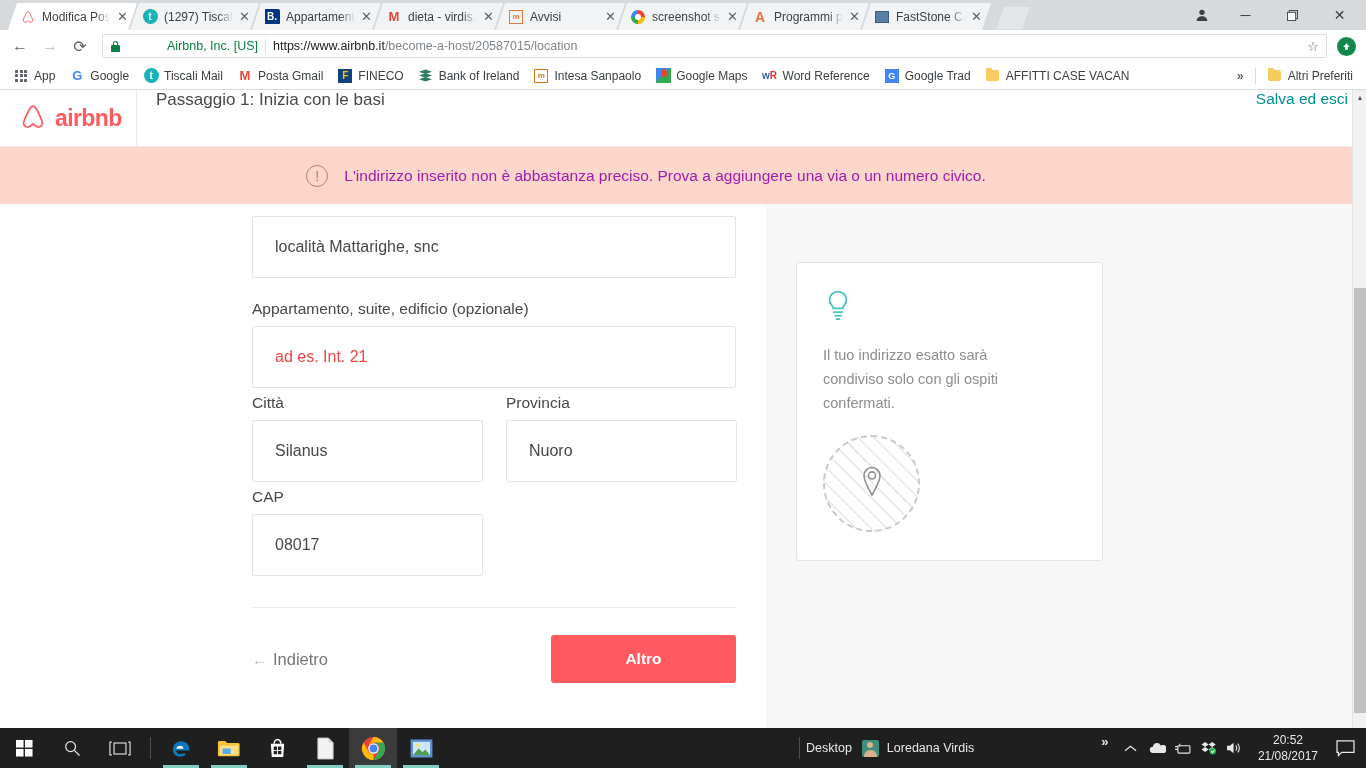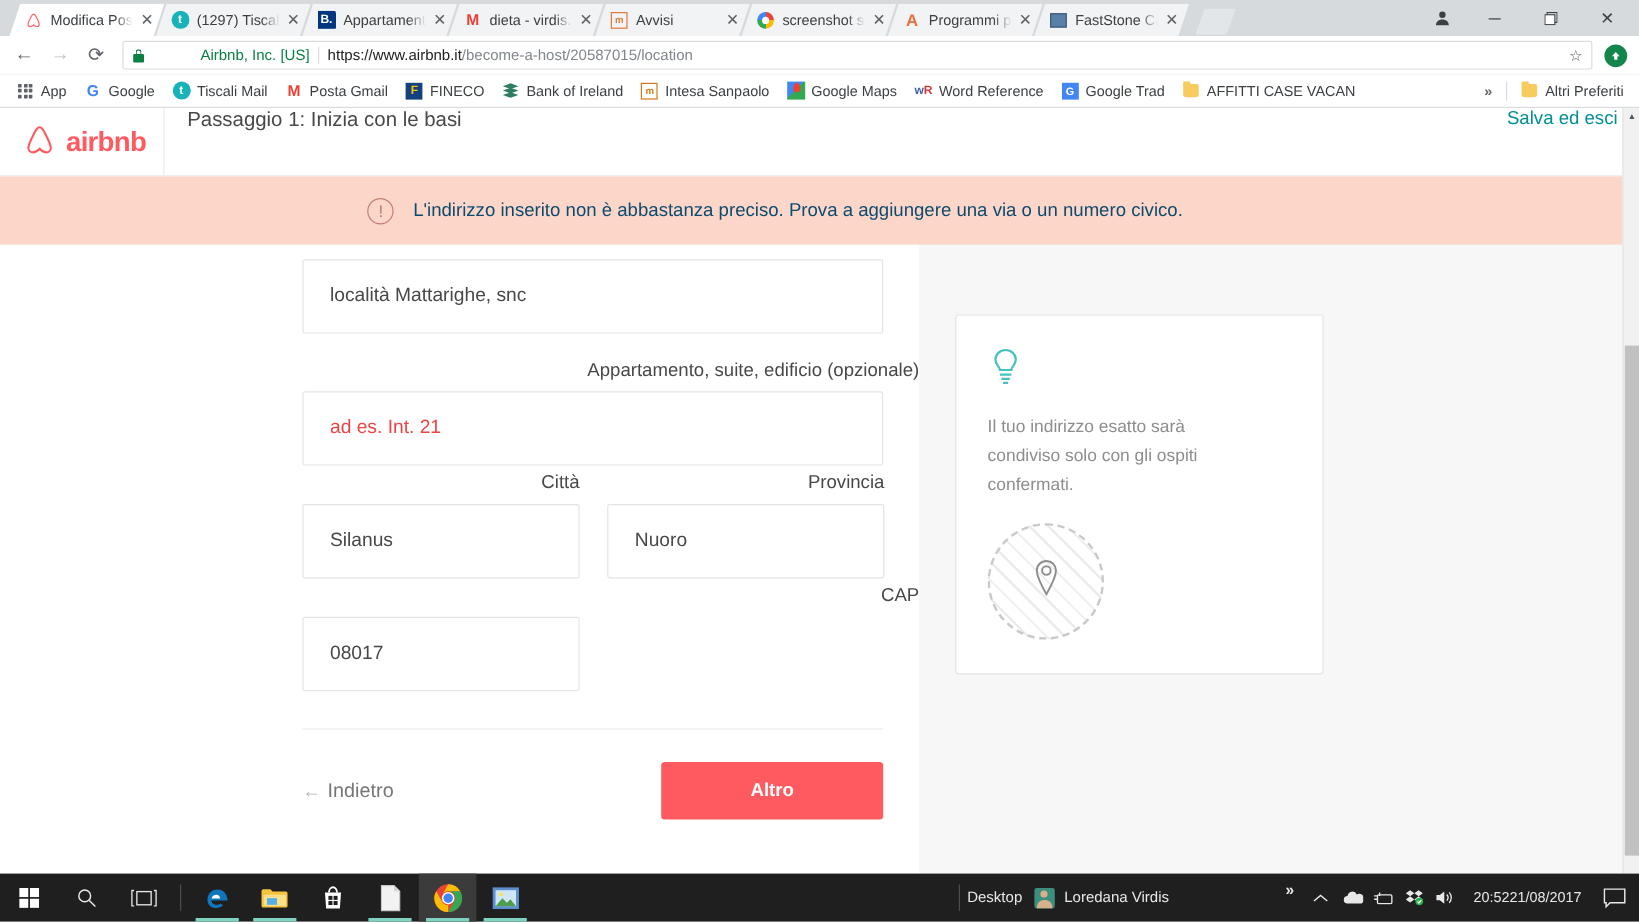--- a/index.html
+++ b/index.html
@@ -96,24 +96,24 @@
   .ab-save { margin-left: auto; padding-right: 4px; font-size: 15.5px; color: #008f95; }
 
   .alert {
     height: 57px; background: #fcd6c9; display: flex; align-items: center;
     justify-content: center; gap: 16px; padding-right: 60px;
   }
   .alert-ico {
     width: 22px; height: 22px; border-radius: 50%; border: 1.5px solid #c08273;
     color: #b97a6a; font-size: 14px; display: flex; align-items: center; justify-content: center; line-height: 1;
   }
-  .alert-text { font-size: 15.5px; color: #0c4a6e; }
+  .alert-text { font-size: 15.5px; color: #a21caf; }
 
   .body-cols { display: flex; height: 524px; }
-  .col-main { width: 766px; background: #fff; position: relative; padding-left: 252px; text-align: right; }
+  .col-main { width: 766px; background: #fff; position: relative; padding-left: 252px; }
   .col-side { flex: 1 1 auto; background: #f7f7f7; padding: 58px 0 0 30px; }
 
   .field-label { font-size: 15.5px; color: #484848; margin-bottom: 8px; }
   .field-box {
     border: 1px solid #e4e4e4; border-radius: 2px; height: 62px;
     display: flex; align-items: center; padding: 0 22px; font-size: 16px; background: #fff;
   }
   .field-box .val { color: #484848; }
   .field-box .ph { color: #ef4444; }
   .w484 { width: 484px; }
@@ -151,21 +151,21 @@
   .taskbar {
     position: absolute; left: 0; top: 728px; width: 1366px; height: 40px;
     background: #1f1f1f; display: flex; align-items: center; color: #e8e8e8; font-size: 12.5px;
   }
   .tb-item { width: 48px; height: 40px; display: flex; align-items: center; justify-content: center; position: relative; }
   .tb-item.active { background: #3b3b3b; }
   .tb-item .underline { position: absolute; bottom: 0; left: 6px; right: 6px; height: 3px; background: #7fd1c1; }
   .tb-divider { width: 1px; height: 22px; background: #4d4d4d; margin: 0 6px; }
   .tray { margin-left: auto; display: flex; align-items: center; gap: 0; padding-right: 4px; }
   .tray-ico { width: 26px; height: 40px; display: flex; align-items: center; justify-content: center; font-size: 13px; color: #e8e8e8; }
-  .clock { display: flex; flex-direction: row; align-items: center; justify-content: center; line-height: 16px; font-size: 12px; padding: 0 10px; }
+  .clock { display: flex; flex-direction: column; align-items: center; justify-content: center; line-height: 16px; font-size: 12px; padding: 0 10px; }
   .user-area { display: flex; align-items: center; gap: 8px; padding-left: 10px; }
   .user-av { width: 17px; height: 17px; border-radius: 2px; background: #3c8f7c; position: relative; overflow: hidden; }
   .user-av:before { content: ''; position: absolute; top: 2px; left: 5.5px; width: 6px; height: 6px; border-radius: 50%; background: #d9b08c; }
   .user-av:after { content: ''; position: absolute; bottom: 0; left: 2px; width: 13px; height: 7px; border-radius: 6px 6px 0 0; background: #d9b08c; }
   .action-center { width: 34px; height: 40px; display: flex; align-items: center; justify-content: center; }
 </style>
 </head>
 <body>
 
 <div class="browser">

